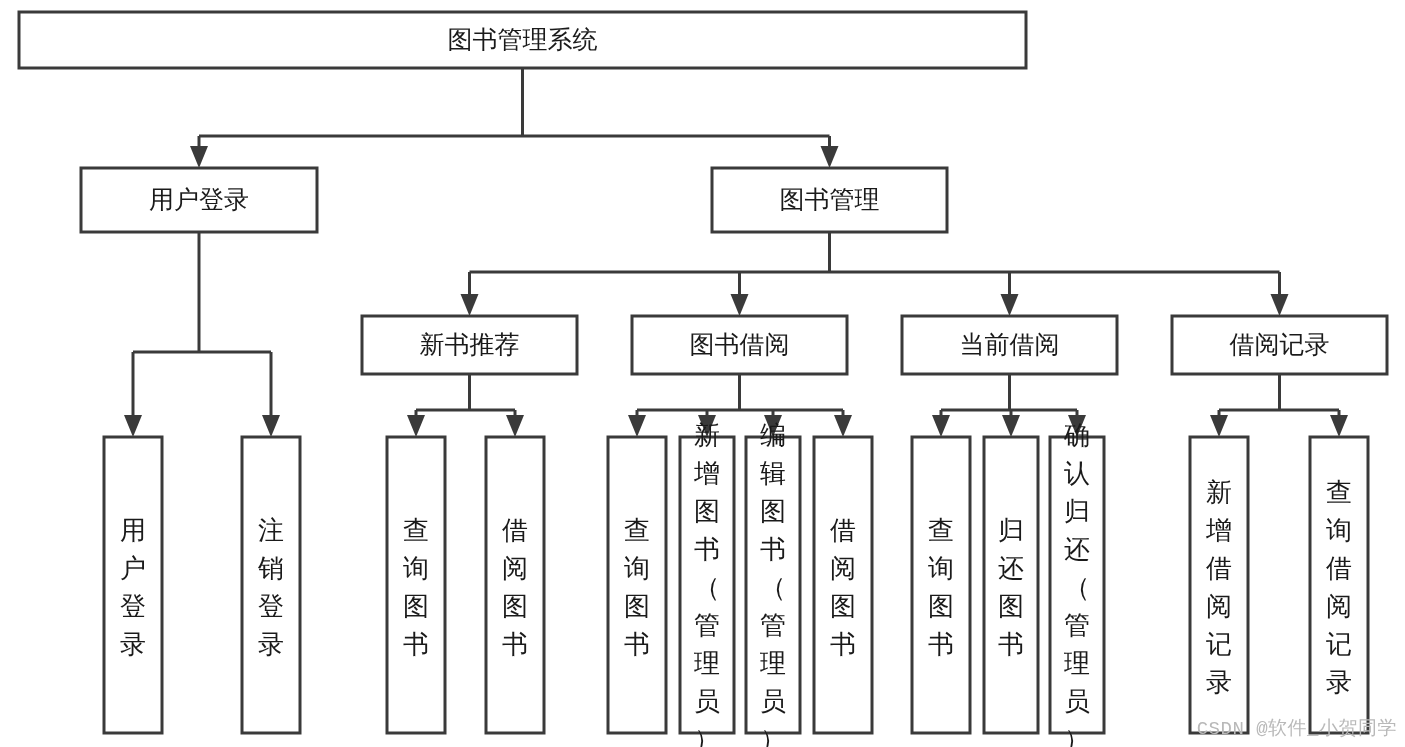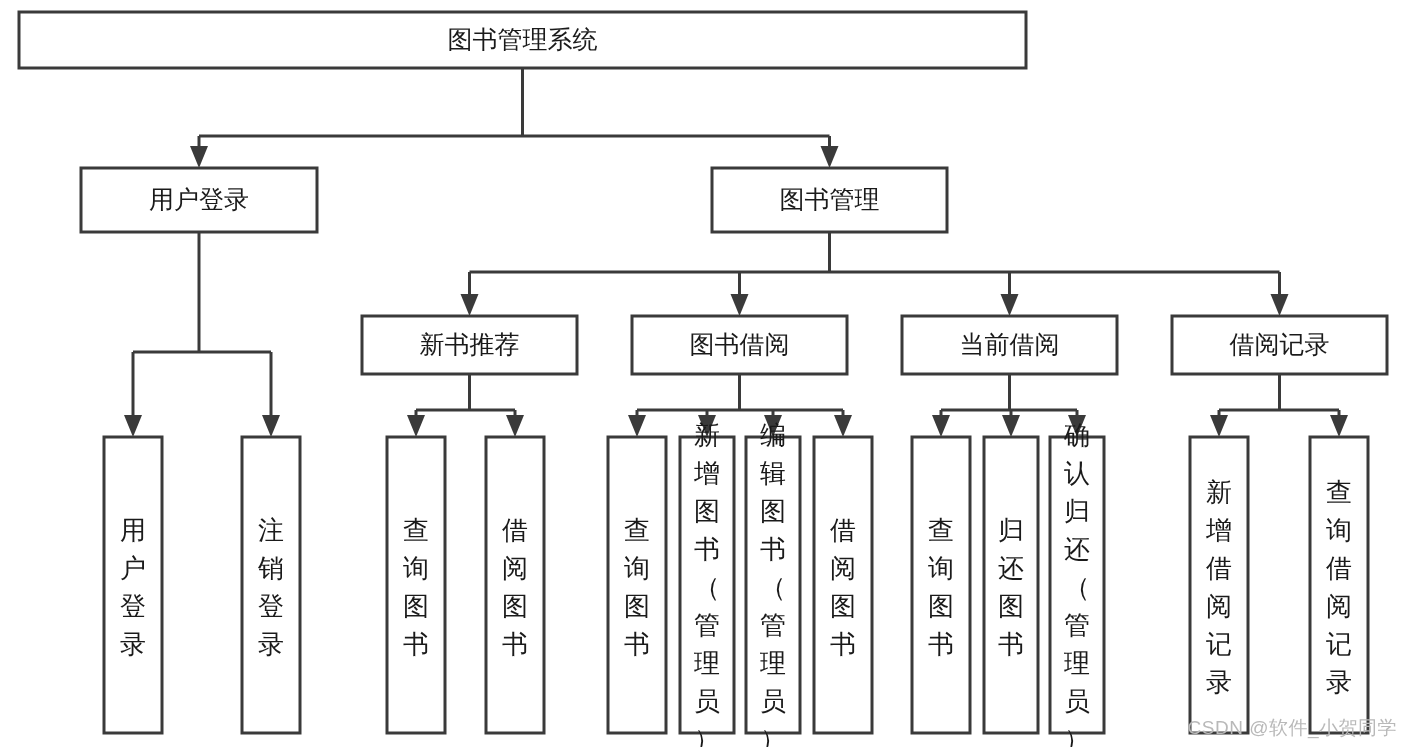--- a/index.html
+++ b/index.html
@@ -45,21 +45,21 @@
     fill: none;
   }
   .arrow-head {
     fill: #3a3a3a;
     stroke: none;
   }
   .watermark {
     position: absolute;
     right: 8px;
     bottom: 6px;
-    font-family: Liberation Sans, sans-serif;
+    font-family: Liberation Mono, monospace;
     font-size: 19px;
     color: #b9b9b9;
     letter-spacing: 0.5px;
     white-space: nowrap;
     pointer-events: none;
   }
 </style>
 </head>
 <body>
 

